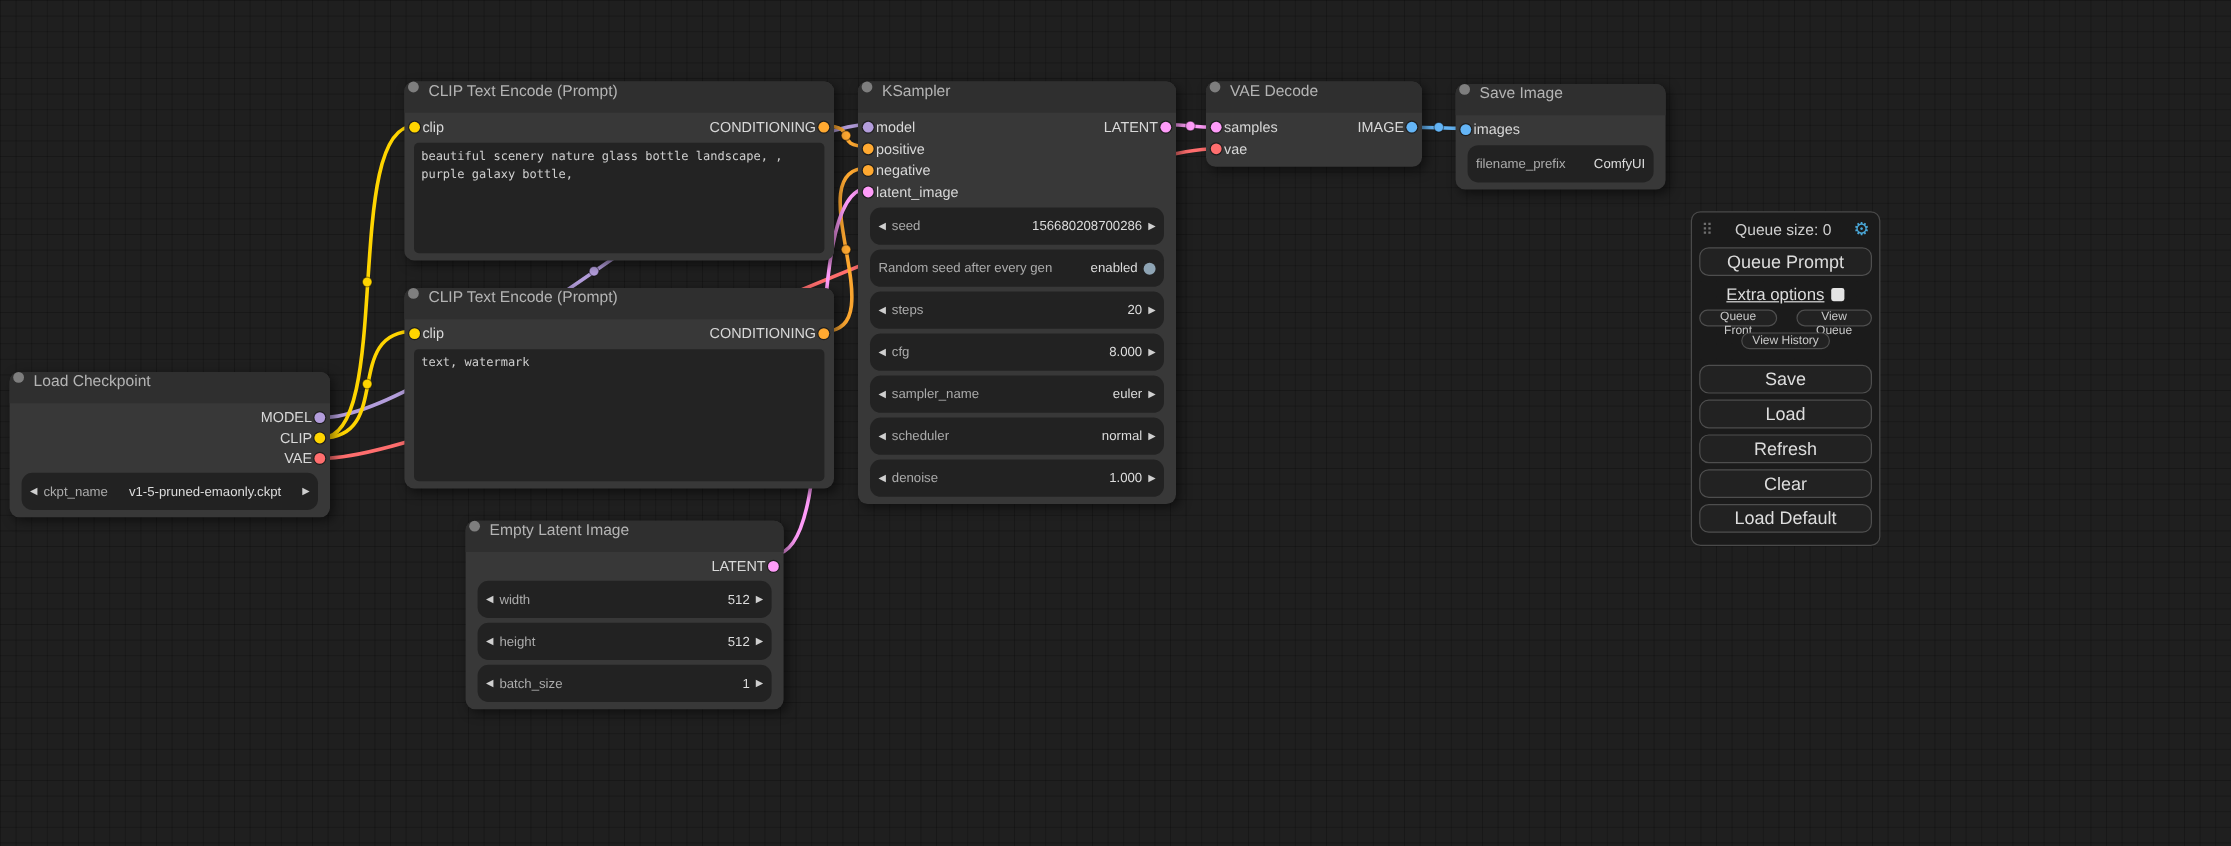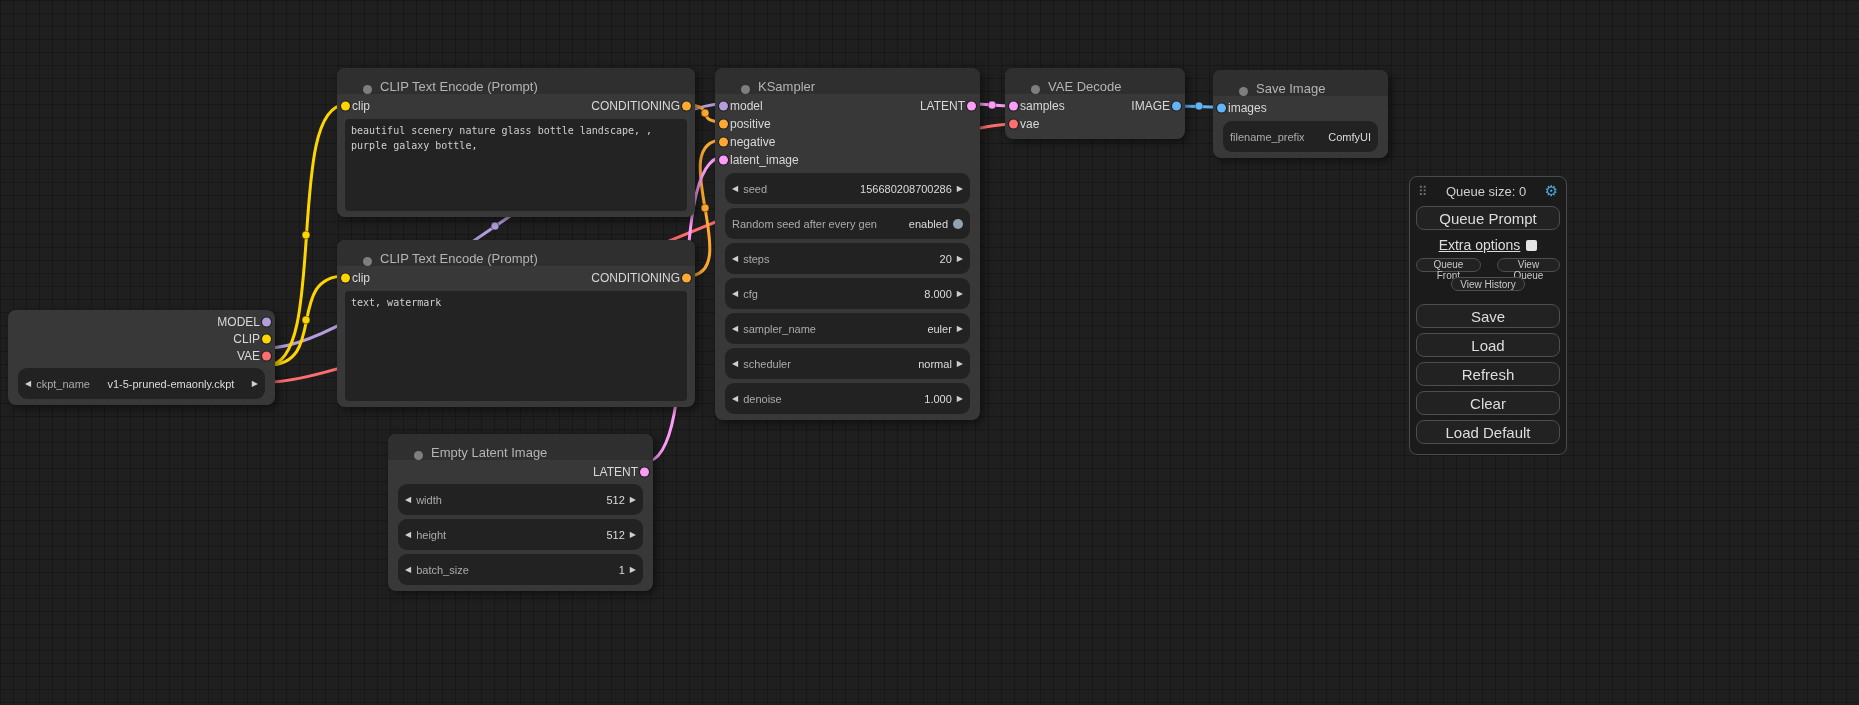--- a/index.html
+++ b/index.html
@@ -18,21 +18,21 @@
   
   .node {
     position: absolute; z-index: 2;
     background: #383838; border-radius: 8px;
     box-shadow: 3px 3px 9px rgba(0,0,0,.5);
     color: #cccccc;
     padding-bottom: 6px;
   }
   .node-title {
     height: 26px; background: #2f2f2f; border-radius: 8px 8px 0 0;
-    display: flex; align-items: flex-end; gap: 8px; padding: 0 26px;
+    display: flex; align-items: flex-start; gap: 8px; padding: 0 3px;
     font-size: 13px; color: #b4b4b4;
   }
   .collapse-dot { width: 9px; height: 9px; border-radius: 50%; background: #7e7e7e; flex: none; }
   .slots { padding-top: 3px; }
   .slot-row {
     position: relative; height: 17px;
     display: flex; align-items: center; justify-content: space-between;
     padding: 0 15px; font-size: 12px; color: #d8d8d8;
   }
   .tall .slot-row { height: 18px; }
@@ -115,20 +115,24 @@
     <circle cx="640" cy="253" r="4" fill="#FF6E6E"></circle>
     <circle cx="705" cy="113" r="4" fill="#FFA931"></circle>
     <circle cx="705" cy="208" r="4" fill="#FFA931"></circle>
     <circle cx="684" cy="310" r="4" fill="#FF9CF9"></circle>
     <circle cx="992" cy="105" r="4" fill="#FF9CF9"></circle>
     <circle cx="1199" cy="106" r="4" fill="#64B5F6"></circle>
   </g>
 </svg>
 
 <div class="node" style="left:8px;top:310px;width:267px;">
+  <div class="node-title">
+    <span class="collapse-dot"></span>
+    <span>Load Checkpoint</span>
+  </div>
   <div class="slots">
     <div class="slot-row">
       <span class="slot-label right">MODEL</span>
       <span class="slot-dot out" style="background:#B39DDB"></span>
     </div>
     <div class="slot-row">
       <span class="slot-label right">CLIP</span>
       <span class="slot-dot out" style="background:#FFD500"></span>
     </div>
     <div class="slot-row">

